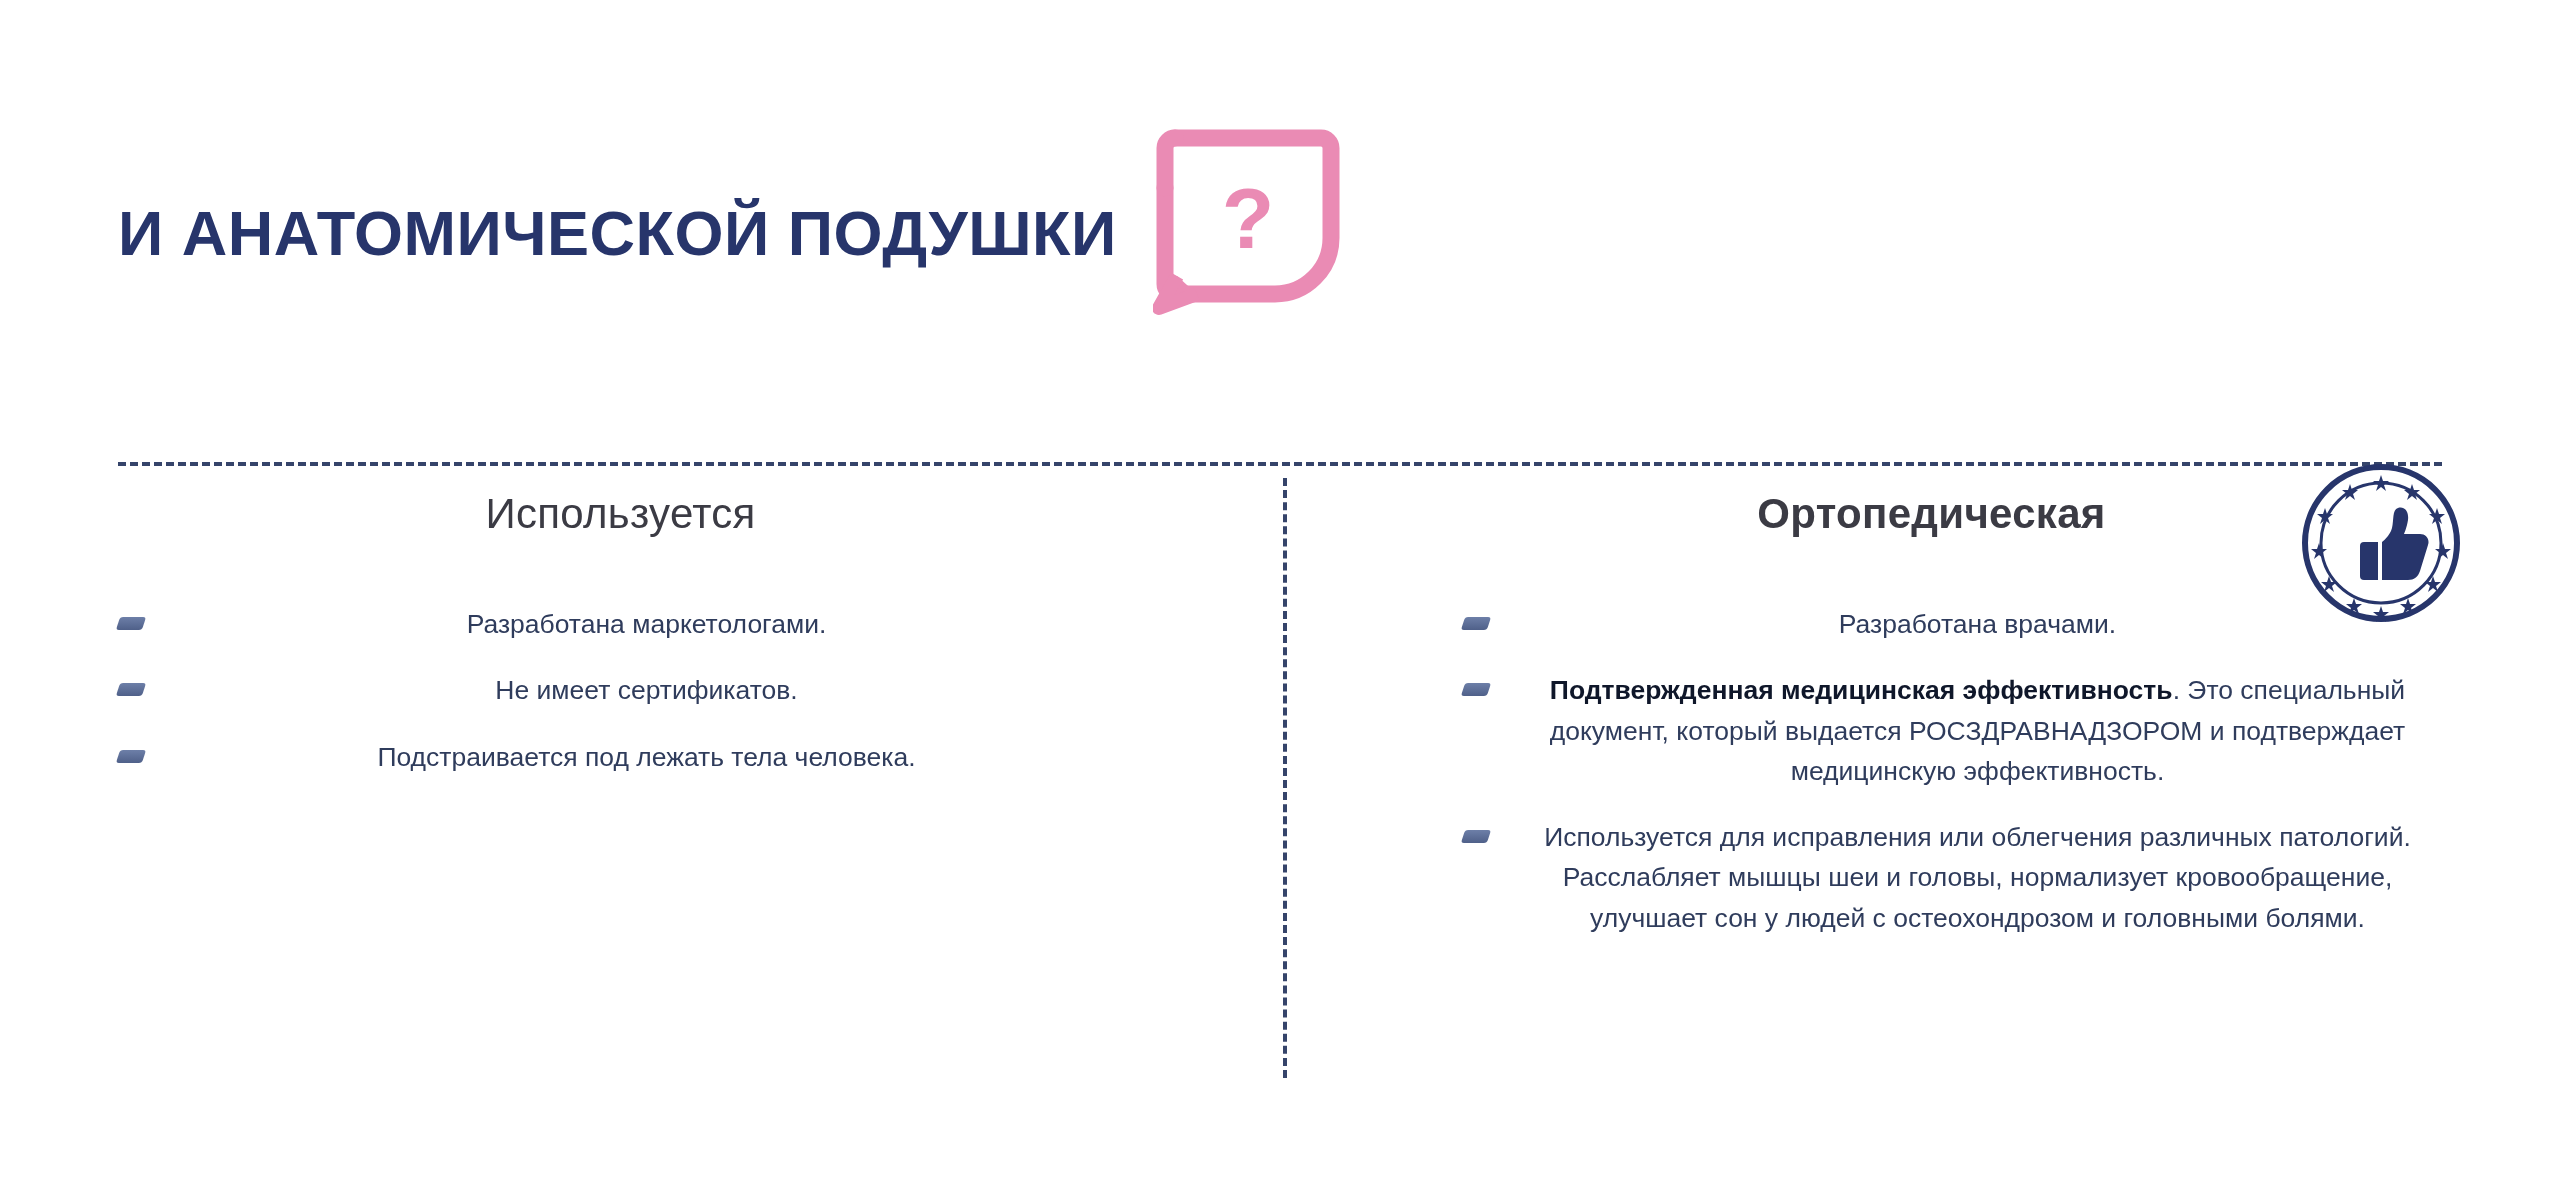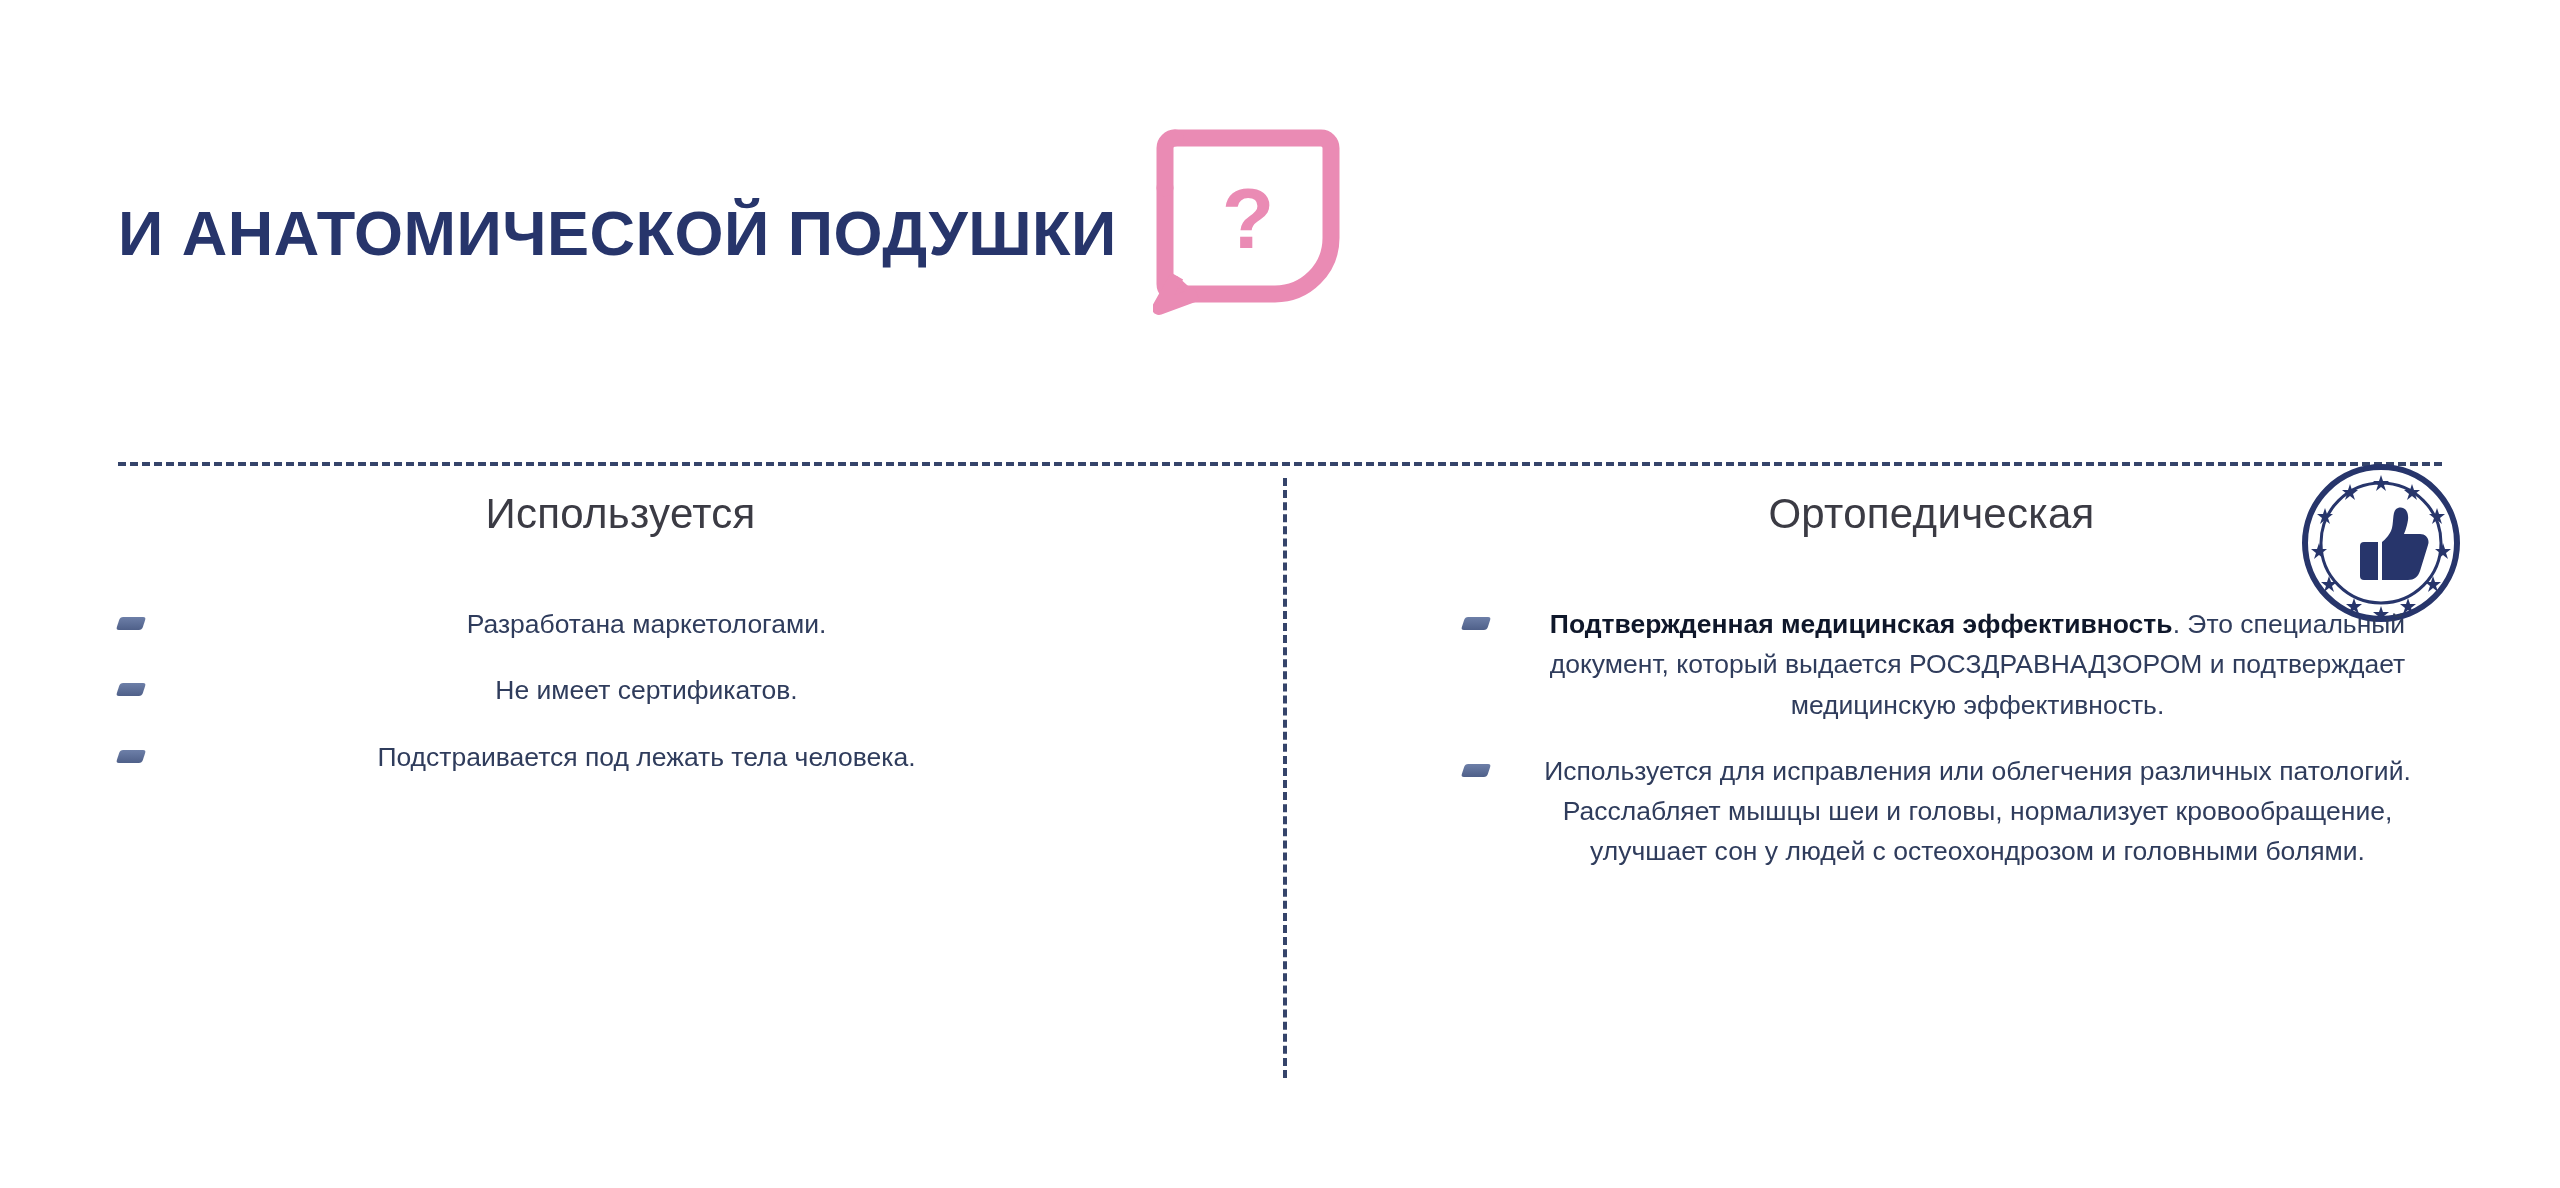--- a/index.html
+++ b/index.html
@@ -100,20 +100,21 @@
   .col-title {
     font-size: 42px;
     font-weight: normal;
     color: #3b3b44;
     text-align: center;
     margin: 0 0 66px 0;
     letter-spacing: 0.3px;
   }
   .column.right .col-title {
     margin-left: -40px;
+    font-weight: bold;
   }
 
   ul.bullets {
     list-style: none;
     margin: 0;
     padding: 0;
     text-align: center;
   }
   ul.bullets li {
     position: relative;
@@ -213,20 +214,24 @@
             <polygon points="48,20 50,26 56,26 51,30 53,36 48,32 43,36 45,30 40,26 46,26"></polygon>
           </g>
           <path d="M62 78 h14 v38 h-14 a4 4 0 0 1 -4 -4 v-30 a4 4 0 0 1 4 -4 z" fill="#27356b"></path>
           <path d="M80 78 c0 0 8 -6 10 -14 c2 -8 0 -18 6 -20 c7 -2 11 4 10 12 c-1 7 -4 14 -4 14 h16 c6 0 10 5 8 11 l-8 26 c-2 6 -6 9 -12 9 H80 z" fill="#27356b"></path>
         </svg>
       </div>
 
       <ul class="bullets">
         <li>
           <span class="marker"></span>
+          <span>Разработана врачами.</span>
+        </li>
+        <li>
+          <span class="marker"></span>
           <b>Подтвержденная медицинская эффективность</b><span>. Это специальный документ, который выдается РОСЗДРАВНАДЗОРОМ и подтверждает медицинскую эффективность.</span>
         </li>
         <li>
           <span class="marker"></span>
           <span>Используется для исправления или облегчения различных патологий. Расслабляет мышцы шеи и головы, нормализует кровообращение, улучшает сон у людей с остеохондрозом и головными болями.</span>
         </li>
       </ul>
     </div>
 
   </div>

